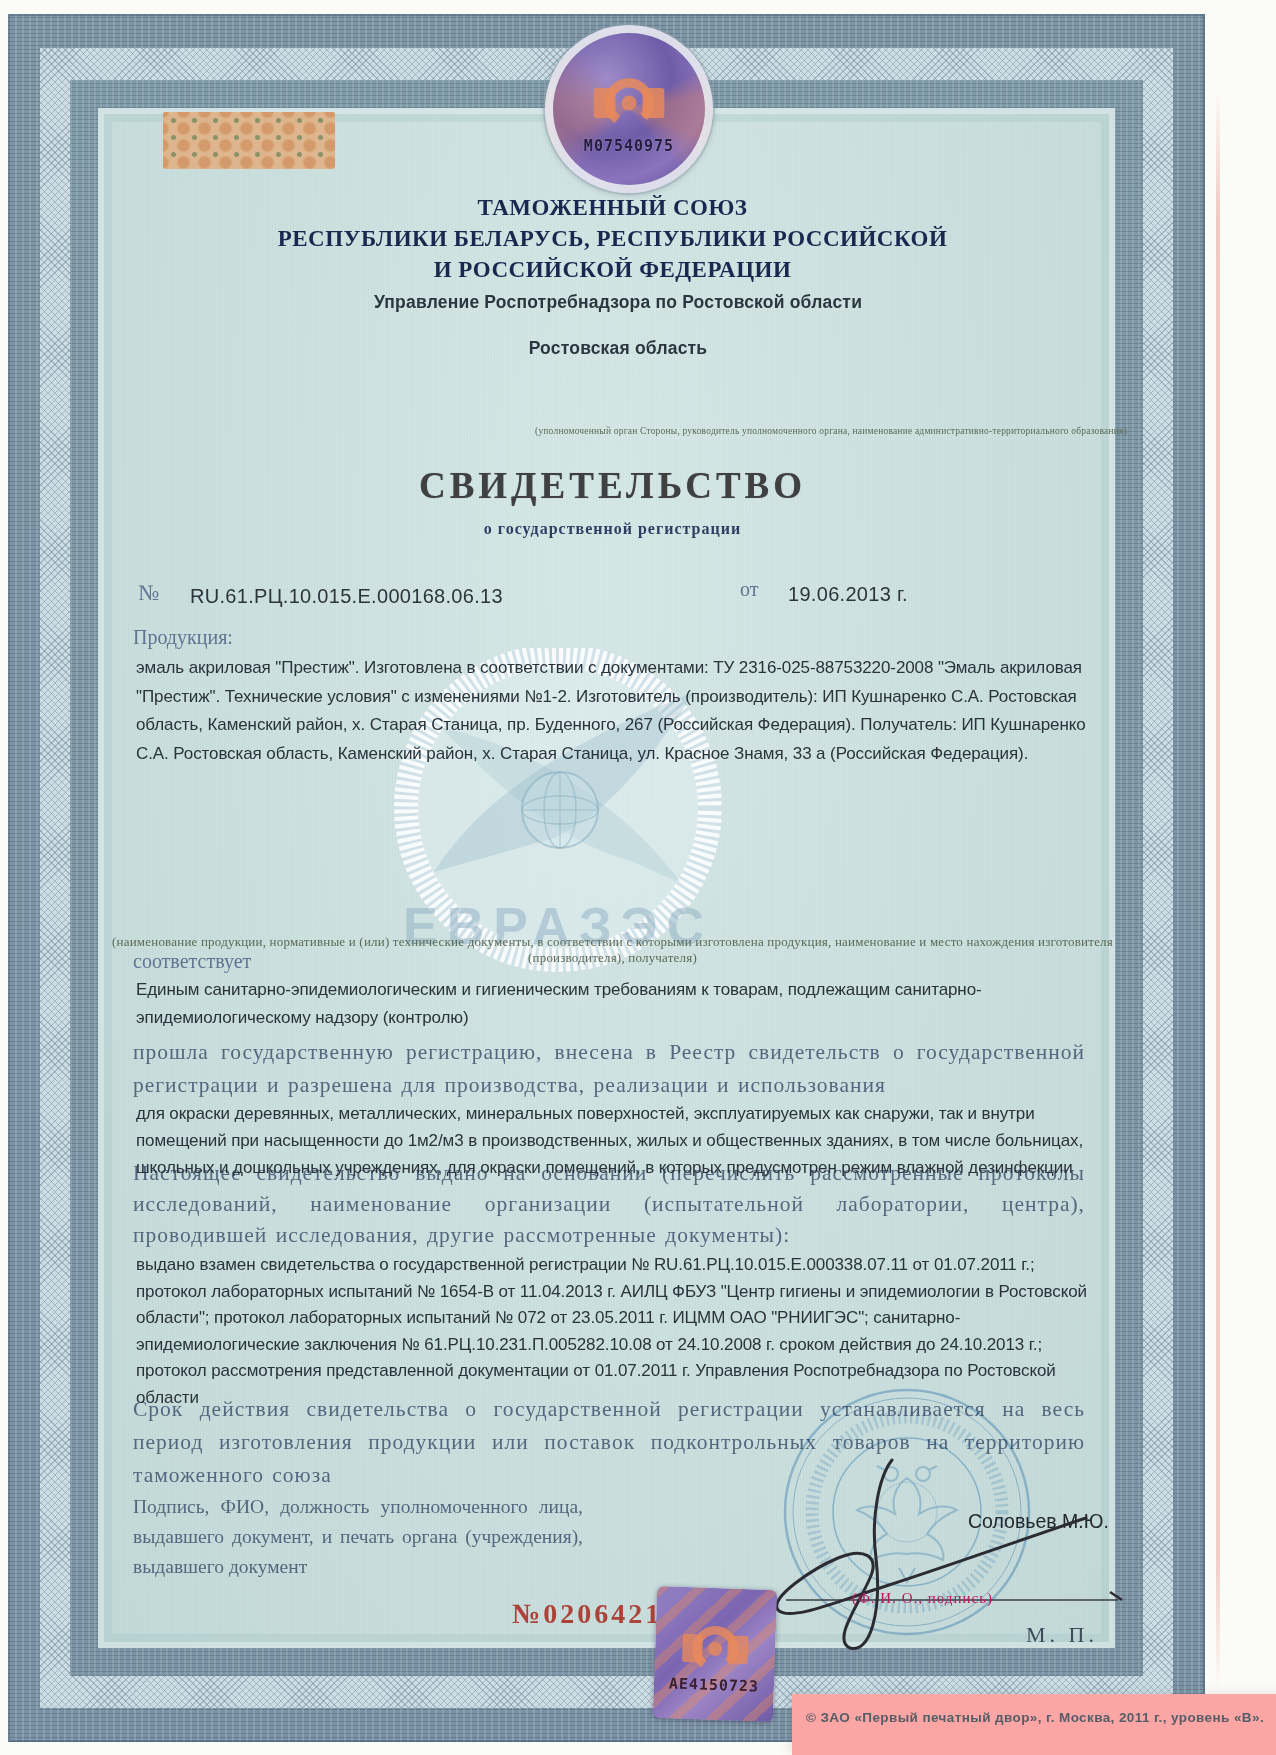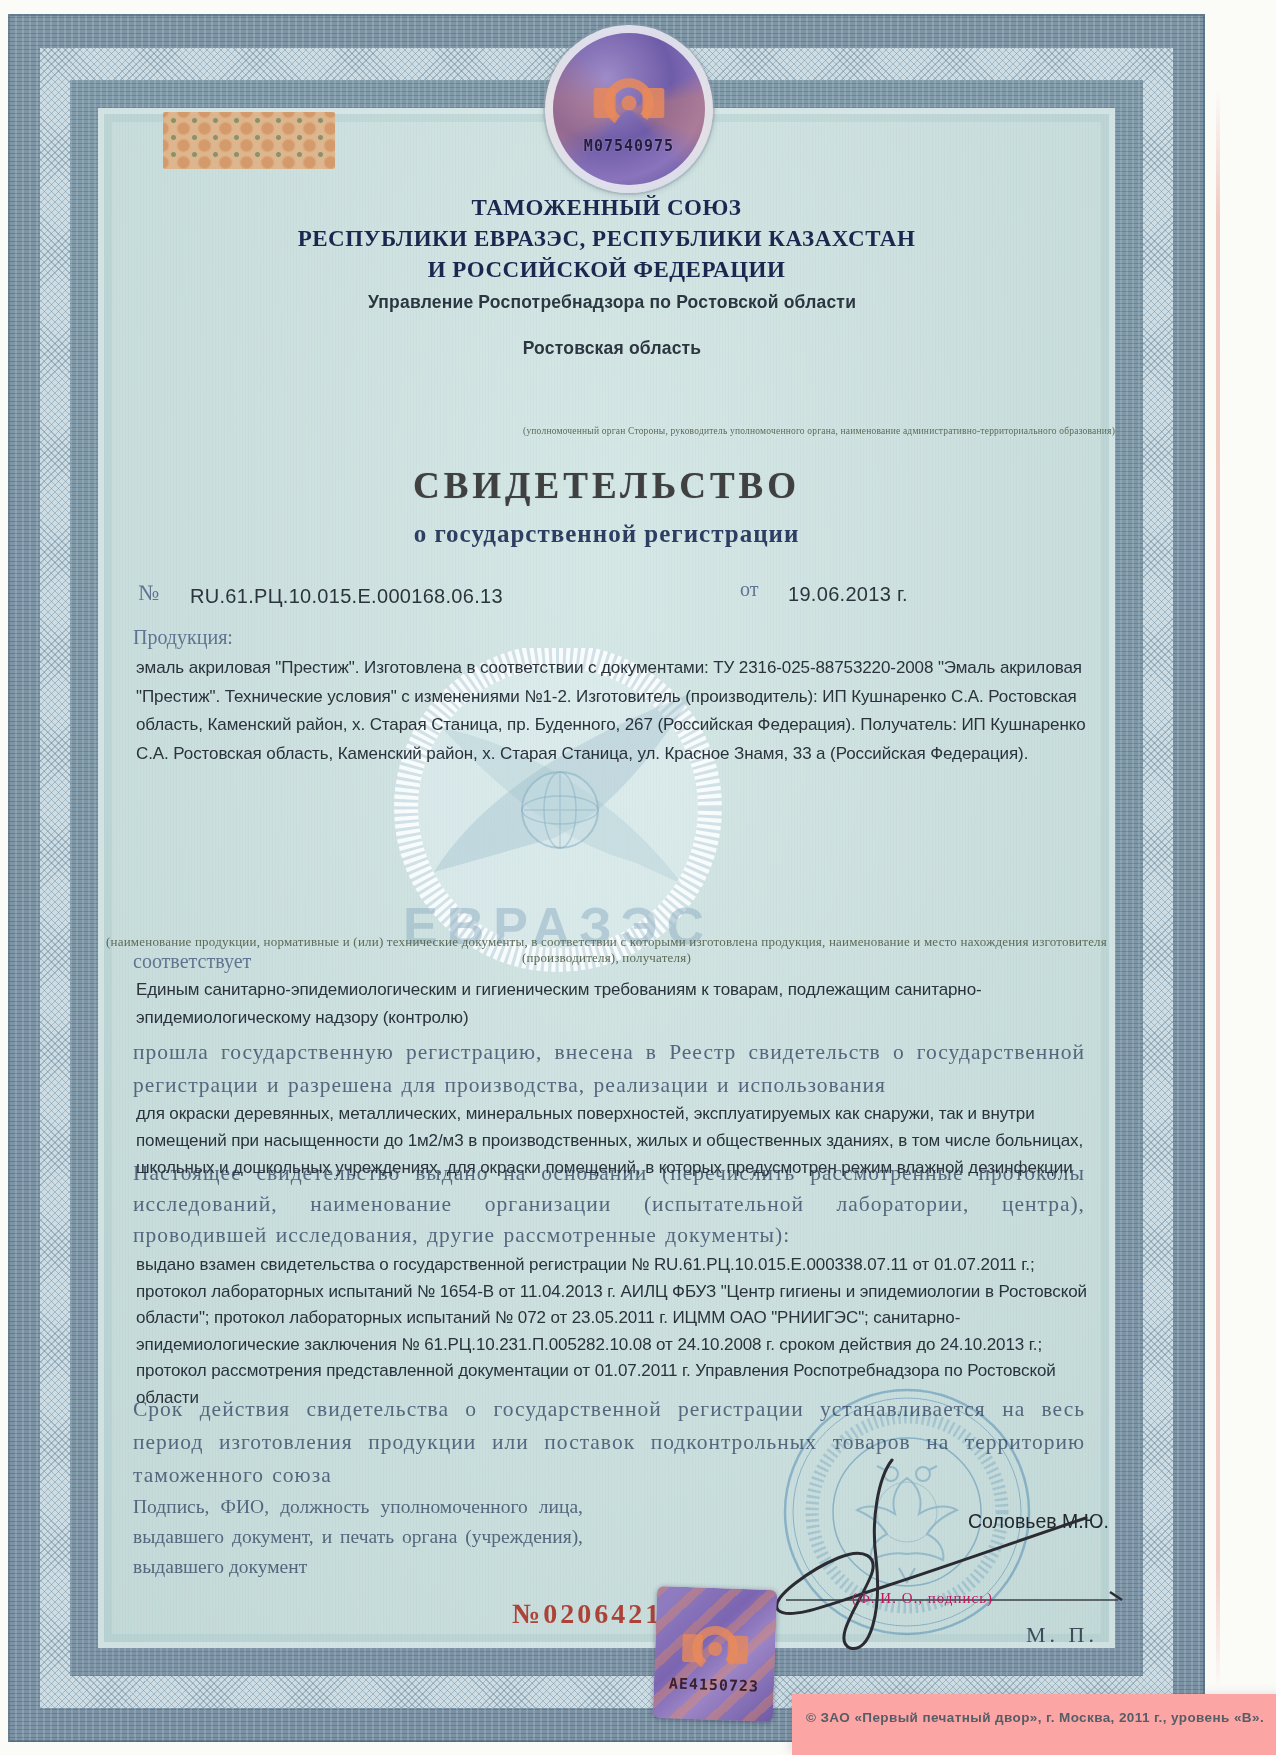--- a/index.html
+++ b/index.html
@@ -35,27 +35,27 @@
       linear-gradient(#809aa9,#7b93a4);
   }
   .field{
     left:90px;right:90px;top:94px;bottom:94px;position:absolute;
     background:
       repeating-linear-gradient(90deg, rgba(110,160,158,.05) 0 1px, rgba(0,0,0,0) 1px 3px),
       radial-gradient(ellipse at 50% 30%, #d6e8e6 0%, #cbdfde 55%, #c3d9d8 100%);
     box-shadow: inset 0 0 0 6px rgba(255,255,255,.35), inset 0 0 0 14px rgba(140,175,185,.18);
   }
   
-  .ctr{left:90px;right:90px;text-align:center;position:absolute;}
+  .ctr{left:90px;right:78px;text-align:center;position:absolute;}
   .h-serif{font-family:"Liberation Serif","DejaVu Serif",serif;font-weight:bold;color:#1c2750;}
   .h1{font-size:23px;letter-spacing:.5px;}
   .auth{font-size:17.5px;color:#2c3640;font-weight:bold;letter-spacing:.2px;margin-left:11px;}
   .tinycap{font-family:"Liberation Serif","DejaVu Serif",serif;font-size:9.5px;color:#5c6a55;letter-spacing:.2px;}
   .title-main{font-size:37px;color:#404040;letter-spacing:4px;text-shadow:0 0 1px rgba(70,84,111,.4);}
-  .title-sub{font-size:25px;color:#2e3e62;letter-spacing:1px;}
+  .title-sub{font-size:16px;color:#2e3e62;letter-spacing:1px;}
   .lbl-serif{font-family:"Liberation Serif","DejaVu Serif",serif;color:#5e7490;font-size:20px;position:absolute;}
   .val-sans{color:#2c343d;font-size:20px;font-weight:bold;letter-spacing:.3px;position:absolute;}
   .par-sans{position:absolute;color:#2a323b;font-size:17px;line-height:28.5px;letter-spacing:-.1px;}
   .par-serif{
     position:absolute;font-family:"Liberation Serif","DejaVu Serif",serif;
     color:#54677e;text-align:justify;
   }
   .reg-par{font-size:21.5px;line-height:32.5px;letter-spacing:1px;word-spacing:2px;}
   .serial{
     font-family:"Liberation Serif","DejaVu Serif",serif;font-weight:bold;
@@ -147,21 +147,21 @@
         <rect x="8" y="32" width="26" height="36" rx="3"></rect>
         <rect x="66" y="32" width="26" height="36" rx="3"></rect>
         <circle cx="50" cy="50" r="9"></circle>
       </g>
       <circle cx="50" cy="50" r="24" fill="none" stroke="#e8895c" opacity=".85" stroke-width="11" stroke-dasharray="116 35" transform="rotate(125 50 50)"></circle>
     </svg>
     <span class="holo-num">M07540975</span>
   </div>
 
   <div class="ctr h-serif h1 abs" style="top:181px;">ТАМОЖЕННЫЙ СОЮЗ</div>
-  <div class="ctr h-serif h1 abs" style="top:212px;">РЕСПУБЛИКИ ЕВРАЗЭС, РЕСПУБЛИКИ КАЗАХСТАН</div>
+  <div class="ctr h-serif h1 abs" style="top:212px;">РЕСПУБЛИКИ БЕЛАРУСЬ, РЕСПУБЛИКИ РОССИЙСКОЙ</div>
   <div class="ctr h-serif h1 abs" style="top:243px;">И РОССИЙСКОЙ ФЕДЕРАЦИИ</div>
   <div class="ctr auth abs" style="top:278px;">Управление Роспотребнадзора по Ростовской области</div>
   <div class="ctr auth abs" style="top:324px;">Ростовская область</div>
   <div class="ctr tinycap abs" style="top:412px;text-align:right;">(уполномоченный орган Стороны, руководитель уполномоченного органа, наименование административно-территориального образования)</div>
 
   <div class="ctr h-serif title-main abs" style="top:450px;">СВИДЕТЕЛЬСТВО</div>
   <div class="ctr h-serif title-sub abs" style="top:506px;">о государственной регистрации</div>
 
   <div class="lbl-serif" style="left:130px;top:566px;font-size:22px;">№</div>
   <div class="val-sans" style="left:182px;top:571px;font-weight:normal;">RU.61.РЦ.10.015.Е.000168.06.13</div>

